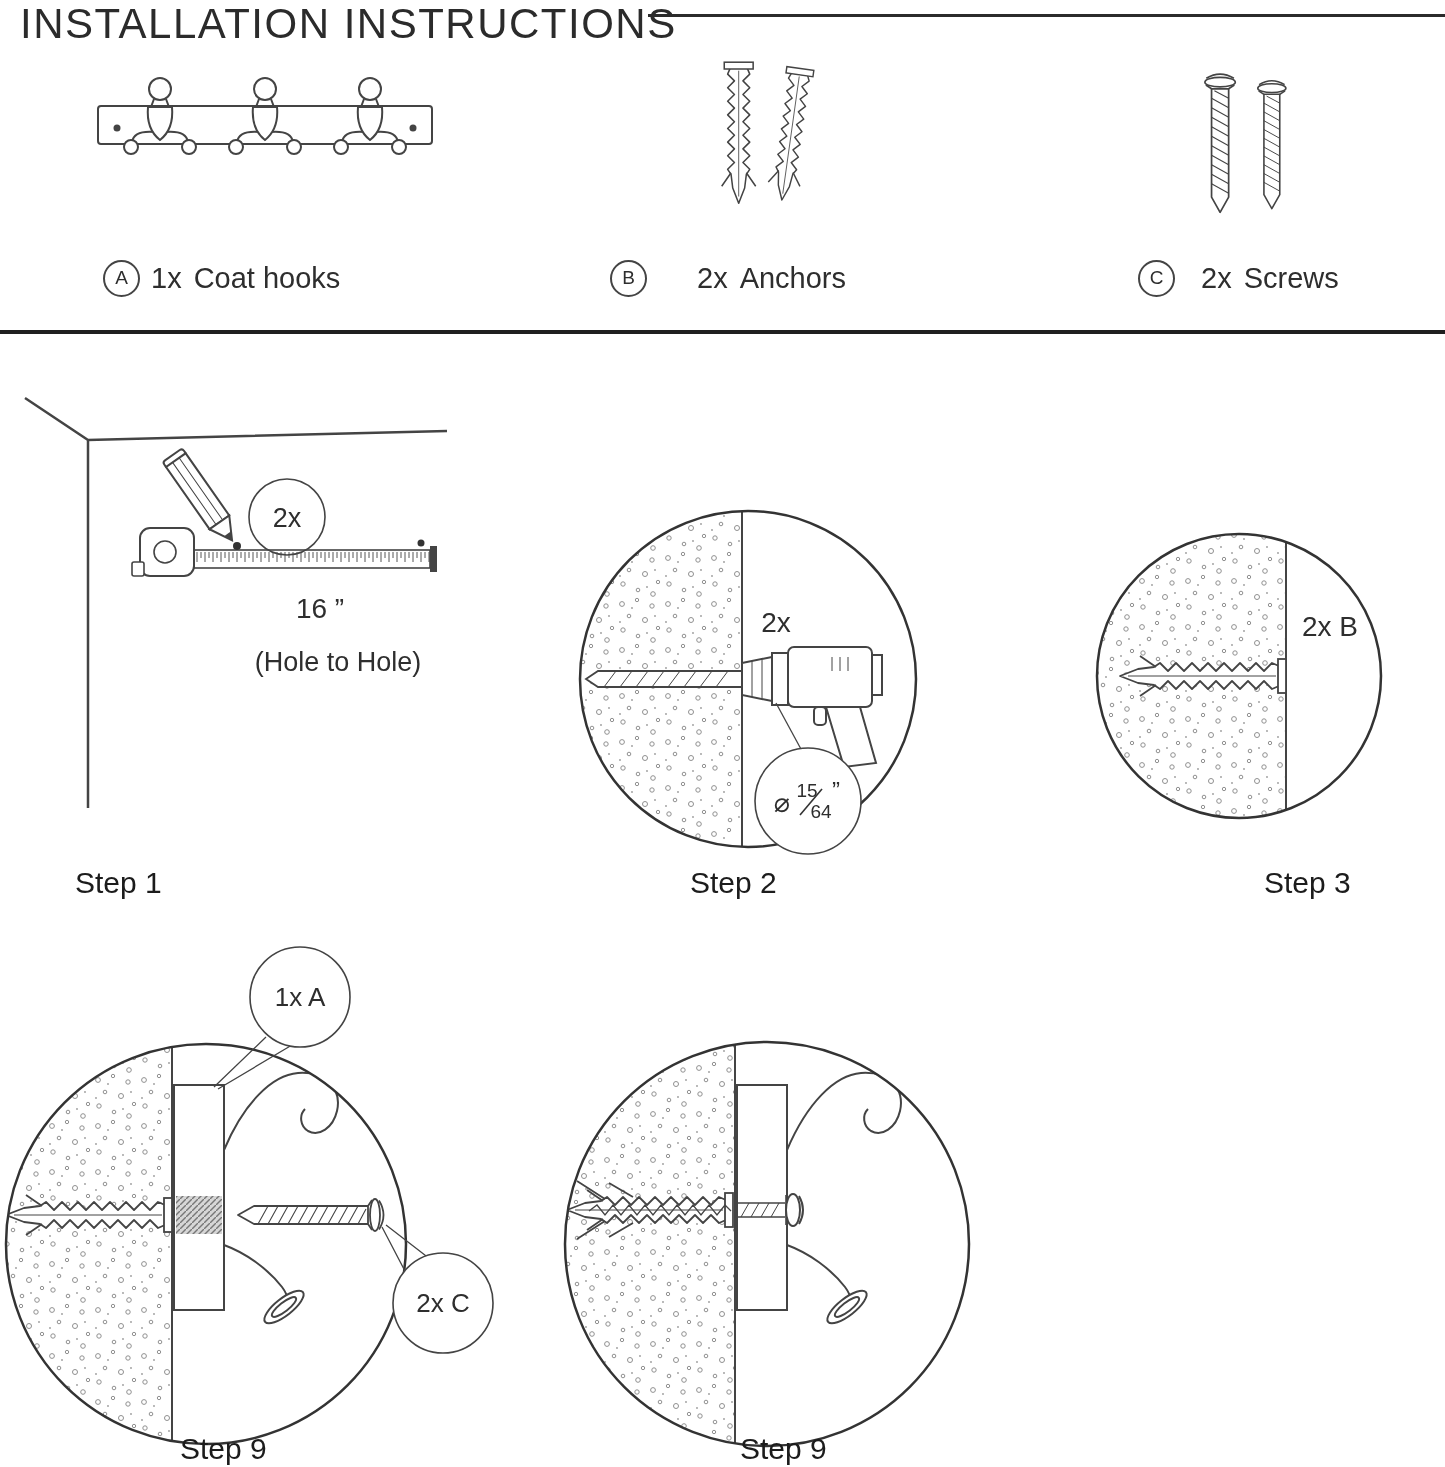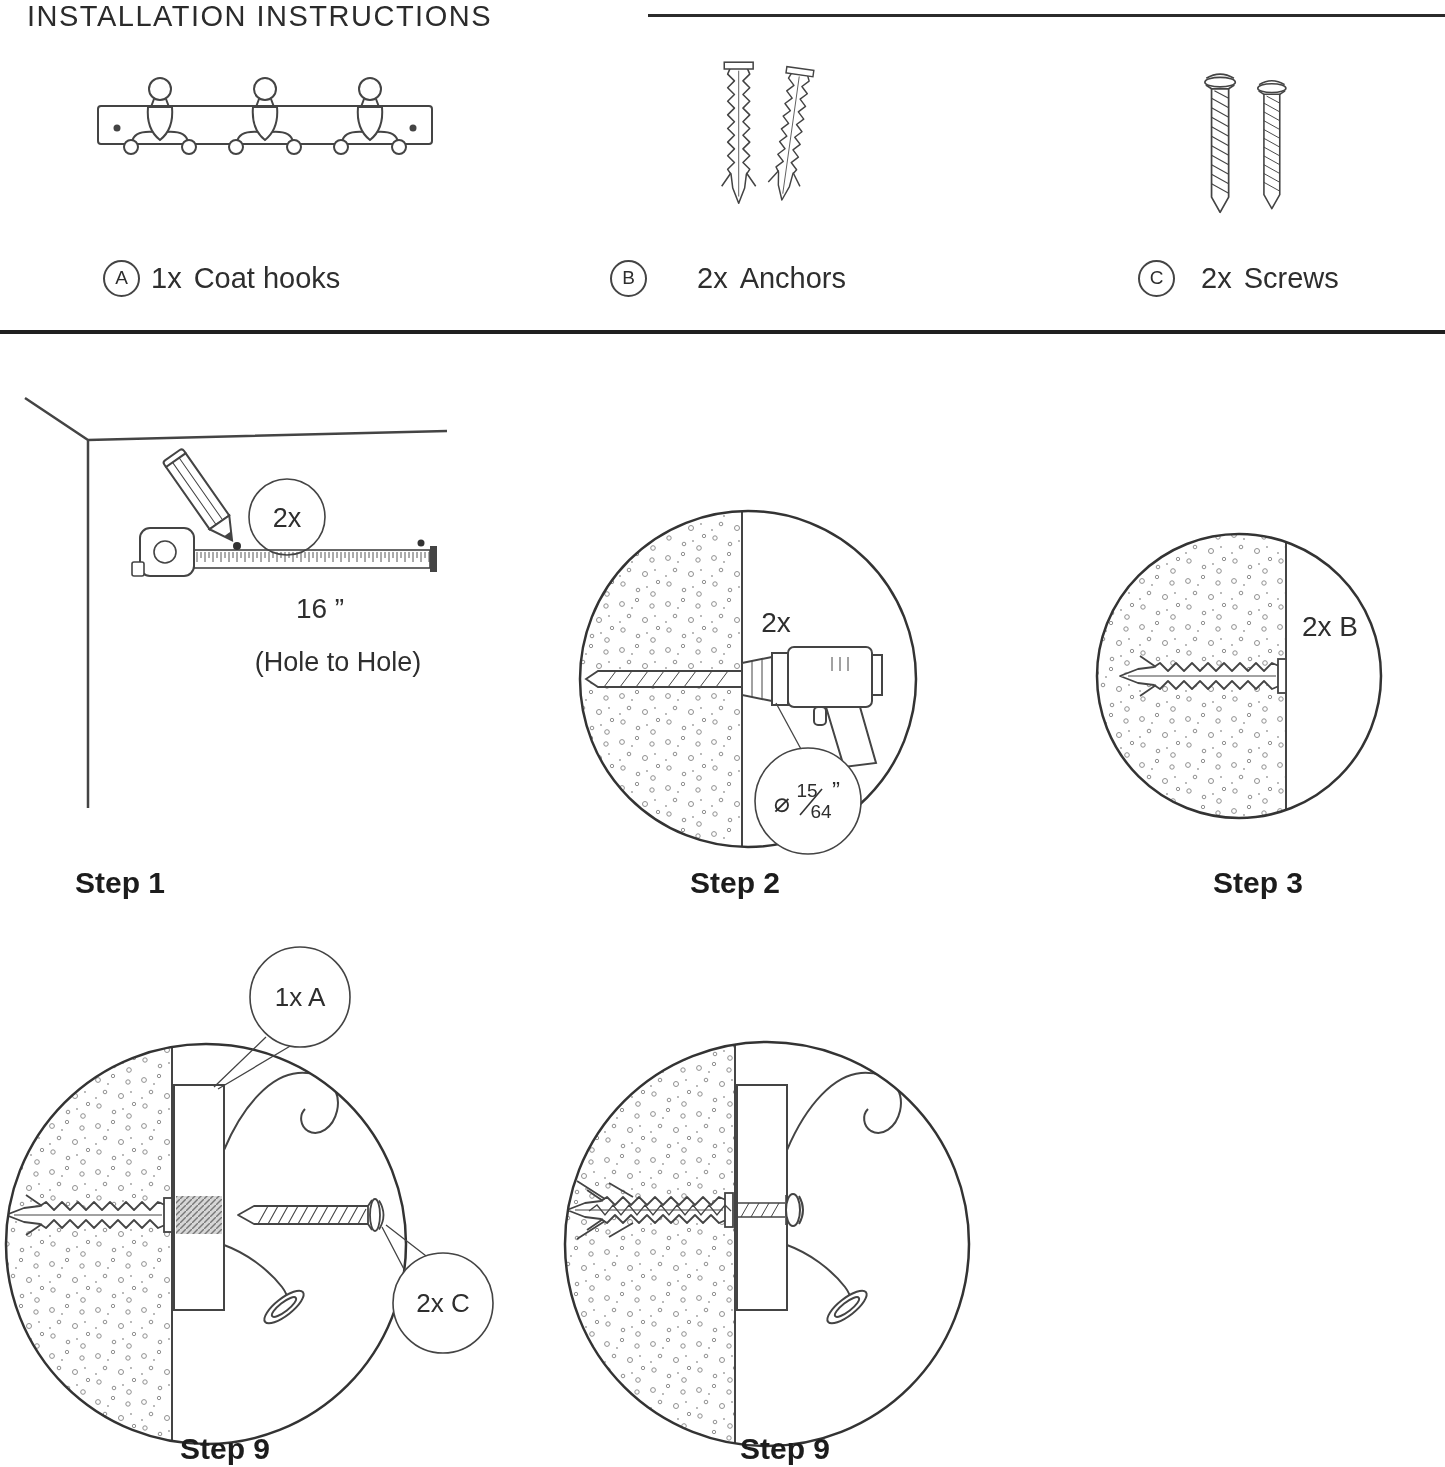--- a/index.html
+++ b/index.html
@@ -1,29 +1,29 @@
 <!DOCTYPE html>
 <html><head>
 <meta charset="utf-8">
 <style>
   html,body{margin:0;padding:0;background:#fff;}
   #page{position:relative;width:1445px;height:1467px;background:#fff;overflow:hidden;
         font-family:"Liberation Sans","DejaVu Sans",sans-serif;color:#2e2e2e;}
   .abs{position:absolute;}
-  #title{left:27px;top:0px;font-size:29px;letter-spacing:1.5px;color:#2b2b2b;text-align:right;}
+  #title{left:20px;top:0px;font-size:42px;letter-spacing:1.5px;color:#2b2b2b;text-align:right;}
   #title-rule{left:648px;top:14px;width:797px;height:3px;background:#2b2b2b;}
   #section-divider{left:0px;top:330px;width:1445px;height:4px;background:#1f1f1f;}
   .part-label{display:flex;align-items:center;height:36px;font-size:29px;color:#2e2e2e;}
   .pid{display:flex;align-items:center;justify-content:center;width:33px;height:33px;
        border:2px solid #444;border-radius:50%;font-size:19px;flex:none;}
   .pqty{margin-left:11px;}
   .pname{margin-left:12px;}
   .gapwide .pqty{margin-left:50px;}
   .gapmid .pqty{margin-left:26px;}
-  .step-label{font-size:30px;font-weight:bold;color:#1c1c1c;}
+  .step-label{font-size:30px;font-weight:normal;color:#1c1c1c;}
   svg text{font-family:"Liberation Sans","DejaVu Sans",sans-serif;fill:#2e2e2e;}
 </style>
 </head>
 <body>
 
 <svg width="0" height="0" style="position:absolute" aria-hidden="true">
   <defs>
     <pattern id="spk" width="46" height="46" patternUnits="userSpaceOnUse">
       <g fill="none" stroke="#8f8f8f" stroke-width="1">
         <circle cx="6" cy="7" r="2.4"></circle>
@@ -192,21 +192,21 @@
     <g clip-path="url(#c3)">
       <rect x="0" y="0" width="196" height="300" fill="url(#spk)"></rect>
       <path d="M196,10 L196,286" stroke="#444" stroke-width="2"></path>
       <g transform="translate(8,126)">
           <use href="#anchor-h"></use>
         </g>
     </g>
     <circle cx="149" cy="148" r="142" fill="none" stroke="#333" stroke-width="2.5"></circle>
     <text x="240" y="108" font-size="28" text-anchor="middle">2x B</text>
   </svg>
-  <div class="abs step-label" style="left:1213px;top:866px">Step 3</div>
+  <div class="abs step-label" style="left:1264px;top:866px">Step 3</div>
 
   <svg class="abs" style="left:0px;top:935px" width="500" height="532" viewBox="0 0 500 532">
     <clipPath id="c4">
         <circle cx="206" cy="309" r="200"></circle>
       </clipPath>
     <g clip-path="url(#c4)">
       <rect x="0" y="0" width="172" height="532" fill="url(#spk)"></rect>
       <path d="M172,108 L172,510" stroke="#444" stroke-width="2"></path>
       <g transform="translate(-16,258)">
           <use href="#anchor-h"></use>

